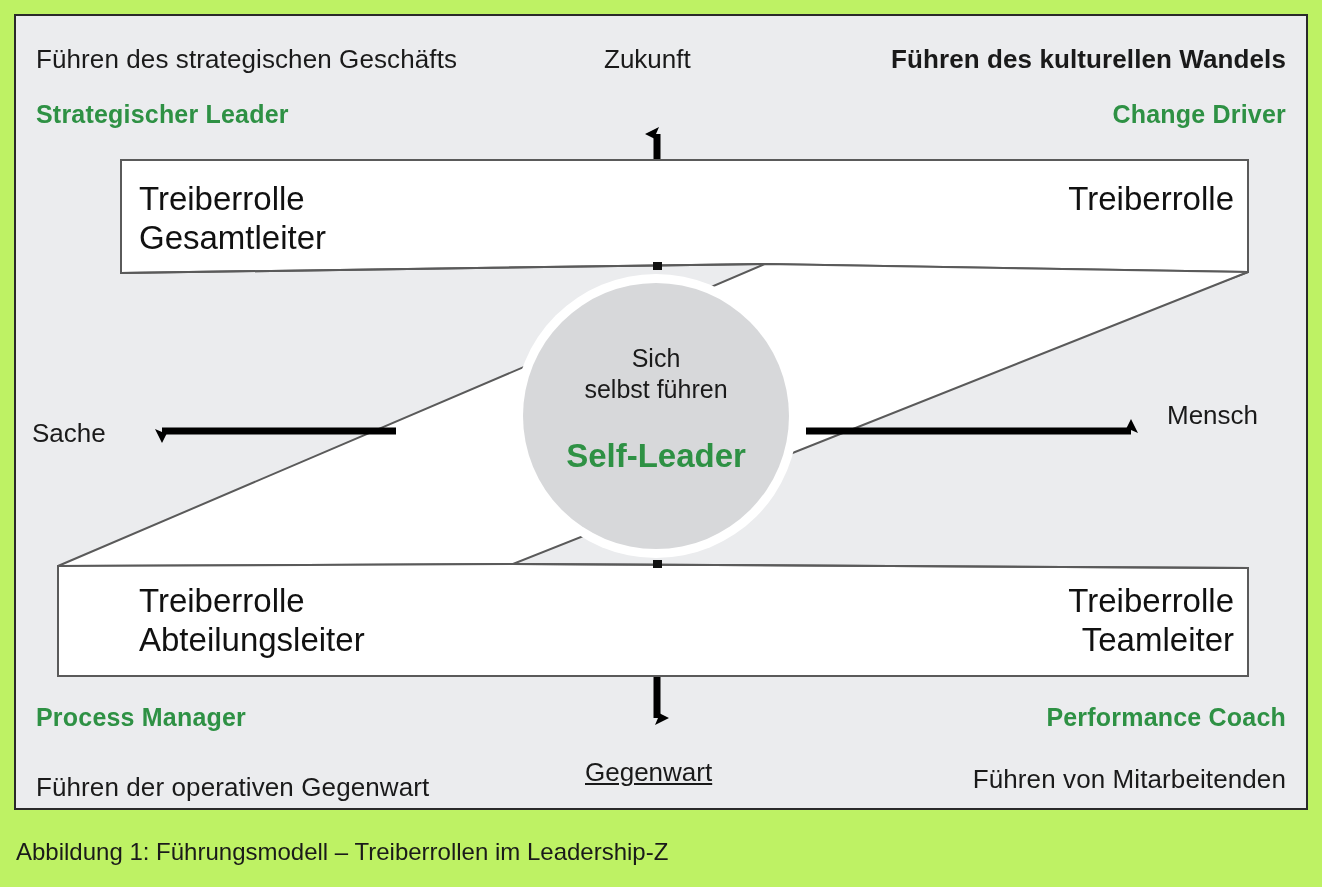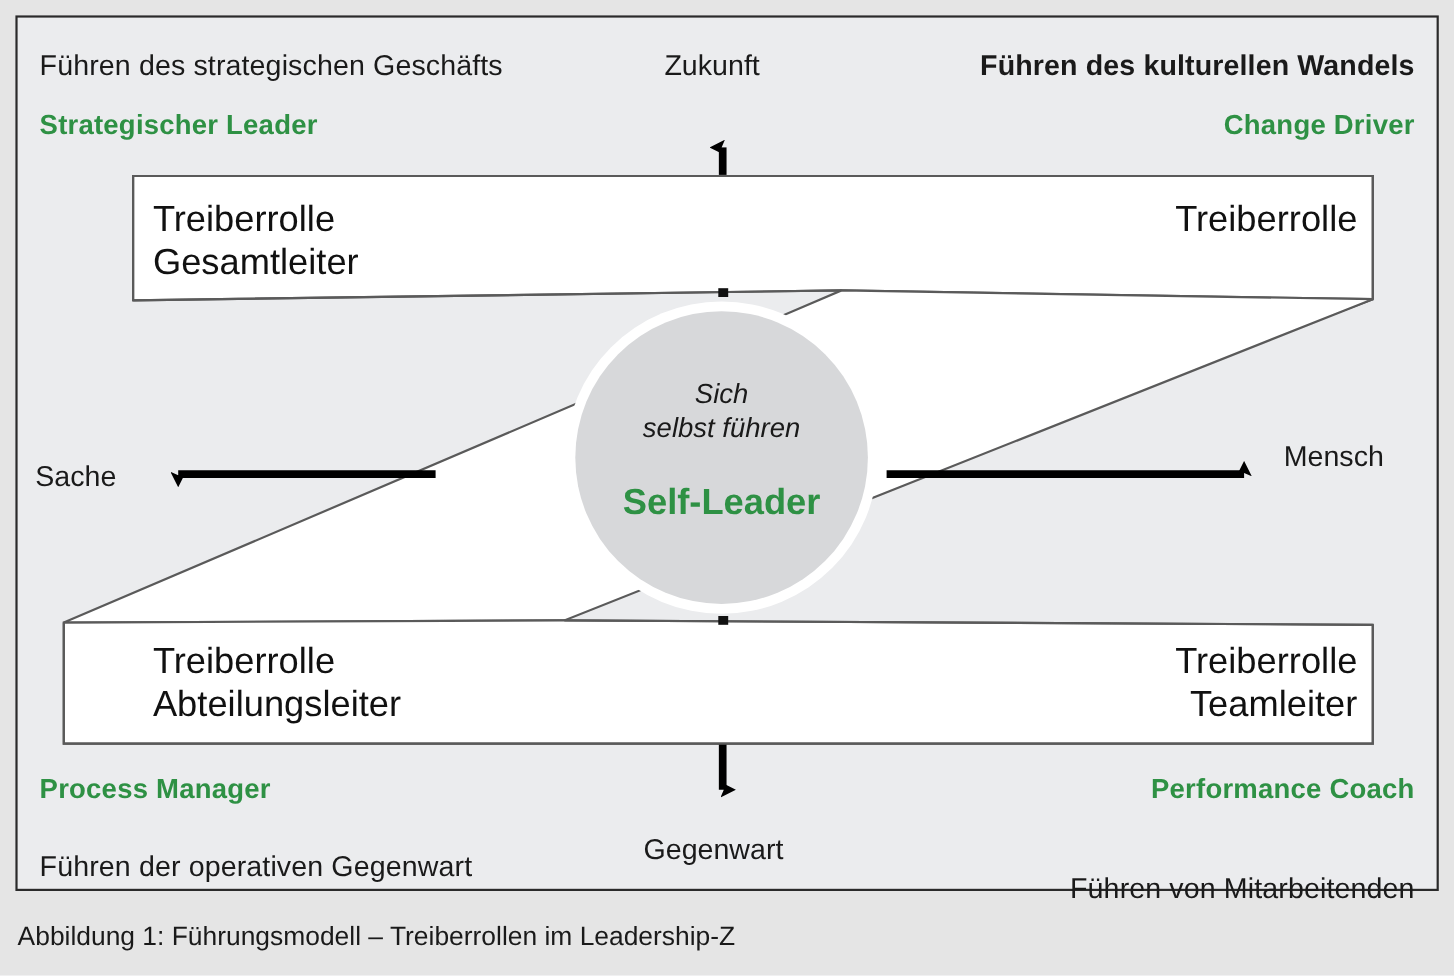--- a/index.html
+++ b/index.html
@@ -1,38 +1,38 @@
 <!DOCTYPE html>
 <html><head>
 <meta charset="utf-8">
 <style>
   html,body{margin:0;padding:0;background:#ffffff;}
   body{
     width:1322px;height:887px;
     font-family:"Liberation Sans","DejaVu Sans",sans-serif;
     -webkit-font-smoothing:antialiased;
   }
-  #root{position:relative;width:1322px;height:887px;overflow:hidden;background:#e5e5e5;}
+  #root{position:relative;width:1322px;height:887px;overflow:hidden;background:#bef264;}
 
   
   .panel{
     position:absolute;left:14px;top:14px;width:1294px;height:796px;
     background:#ebecee;border:2px solid #2a2a2a;box-sizing:border-box;
   }
 
   
   .canvas{position:absolute;left:0;top:0;width:1322px;height:887px;pointer-events:none;}
 
   
   .lbl{position:absolute;white-space:nowrap;color:#1a1a1a;}
   .sub{font-size:26px;letter-spacing:.1px;}
   .role{font-size:25px;font-weight:bold;color:#2e9144;letter-spacing:.2px;}
   .axis{font-size:26px;}
   .drv{font-size:33px;color:#111;line-height:1.18;white-space:pre-line;}
-  .cen-small{font-size:25px;color:#1a1a1a;line-height:1.25;white-space:pre-line;text-align:center;font-style:italic;}
+  .cen-small{font-size:25px;color:#1a1a1a;line-height:1.25;white-space:pre-line;text-align:center;}
   .cen-role{font-size:33px;font-weight:bold;color:#2e9144;text-align:center;}
   .caption{position:absolute;left:16px;top:838px;font-size:24px;color:#1a1a1a;white-space:nowrap;}
   .ta-r{text-align:right;}
 </style>
 </head>
 <body>
 
 <div id="root">
 
   <div class="panel"></div>
@@ -85,24 +85,24 @@
   <div class="lbl sub ta-r" style="right:36px;top:44px;font-weight:bold;">Führen des kulturellen Wandels</div>
   <div class="lbl role ta-r" style="right:36px;top:100px;">Change Driver</div>
   <div class="lbl drv ta-r" style="right:88px;top:180px;text-align:right;"><span>Treiberrolle</span><br></div>
 
   <div class="lbl drv" style="left:139px;top:582px;"><span>Treiberrolle</span><br><span>Abteilungsleiter</span></div>
   <div class="lbl role" style="left:36px;top:703px;">Process Manager</div>
   <div class="lbl sub" style="left:36px;top:772px;">Führen der operativen Gegenwart</div>
 
   <div class="lbl drv ta-r" style="right:88px;top:582px;text-align:right;"><span>Treiberrolle</span><br><span>Teamleiter</span></div>
   <div class="lbl role ta-r" style="right:36px;top:703px;">Performance Coach</div>
-  <div class="lbl sub ta-r" style="right:36px;top:792px;margin-left:24px;">Führen von Mitarbeitenden</div>
+  <div class="lbl sub ta-r" style="right:36px;top:764px;margin-left:24px;">Führen von Mitarbeitenden</div>
 
   <div class="lbl axis" style="left:604px;top:44px;">Zukunft</div>
-  <div class="lbl axis" style="left:585px;top:757px;">Gegenwart</div>
+  <div class="lbl axis" style="left:585px;top:757px;text-decoration:underline;">Gegenwart</div>
   <div class="lbl axis" style="left:32px;top:418px;">Sache</div>
   <div class="lbl axis" style="left:1167px;top:400px;">Mensch</div>
 
   <div class="lbl cen-small" style="left:506px;width:300px;top:343px;"><span>Sich</span><br><span>selbst führen</span></div>
   <div class="lbl cen-role" style="left:506px;width:300px;top:437px;">Self-Leader</div>
 
   <div class="caption">Abbildung 1: Führungsmodell – Treiberrollen im Leadership-Z</div>
 
 </div>
 

